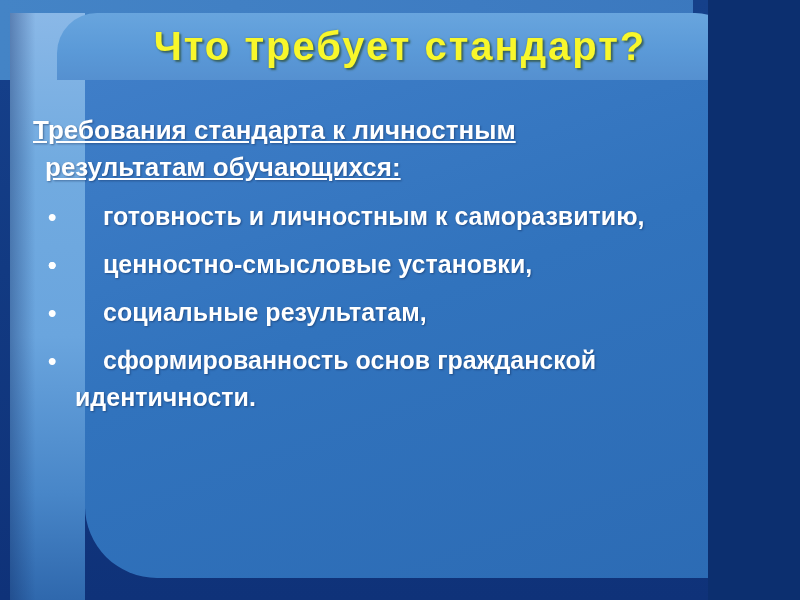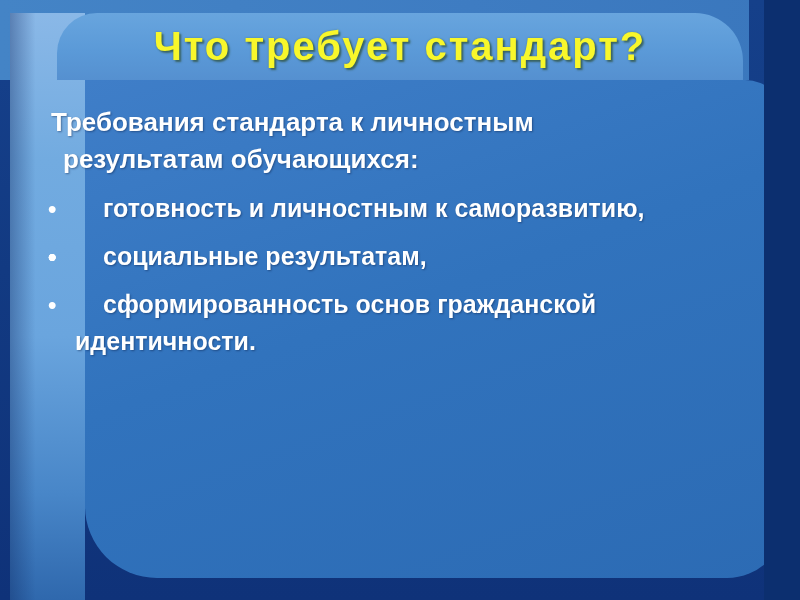--- a/index.html
+++ b/index.html
@@ -2,21 +2,21 @@
 <html style="--title-color: #f8f72b; --body-text: #ffffff; --title-band: #5b9ad8; --panel: #3173bd; --background-navy: #16418c; --top-strip: #3e7cc2; --left-stripe: #6aa5de;"><head>
 <meta charset="utf-8">
 <style>
   html, body {
     margin: 0;
     padding: 0;
     background: #0c2f6f;
   }
   .slide {
     position: relative;
-    width: 764px;
+    width: 708px;
     height: 600px;
     overflow: hidden;
     font-family: "Liberation Sans", sans-serif;
     background: linear-gradient(180deg, var(--background-navy, #16418c) 0%, #123a82 45%, #0f3279 100%);
   }
   
   .top-strip {
     position: absolute;
     left: 0; top: 0;
     width: 785px; height: 80px;
@@ -68,26 +68,27 @@
   }
   .content {
     position: absolute;
     left: 0; top: 100px;
     width: 740px;
     color: var(--body-text, #ffffff);
     font-weight: bold;
     text-shadow: 1px 1px 2px rgba(10, 30, 70, 0.45);
   }
   .heading {
-    margin: 4px 0 12px 0;
-    padding-left: 63px;
+    margin: 12px 0 12px 0;
+    padding-left: 45px;
     text-indent: -12px;
     font-size: 26px;
     line-height: 37px;
     white-space: pre-line;
+    text-decoration: underline;
   }
   ul.bullet-list {
     list-style: none;
     margin: 0;
     padding: 0;
   }
   ul.bullet-list li {
     position: relative;
     padding-left: 75px;
     text-indent: 28px;
@@ -129,20 +130,21 @@
     <ul class="bullet-list">
       <li>
         <span class="dot">•</span>
         <span class="btext">готовность и личностным к саморазвитию,</span>
       </li>
       <li>
         <span class="dot">•</span>
       </li>
       <li>
         <span class="dot">•</span>
+        <span class="btext">ценностно-смысловые установки,</span>
       </li>
       <li>
         <span class="dot">•</span>
         <span class="btext">социальные результатам,</span>
       </li>
       <li>
         <span class="dot">•</span>
         <span class="btext">сформированность основ гражданской
 идентичности.</span>
       </li>

